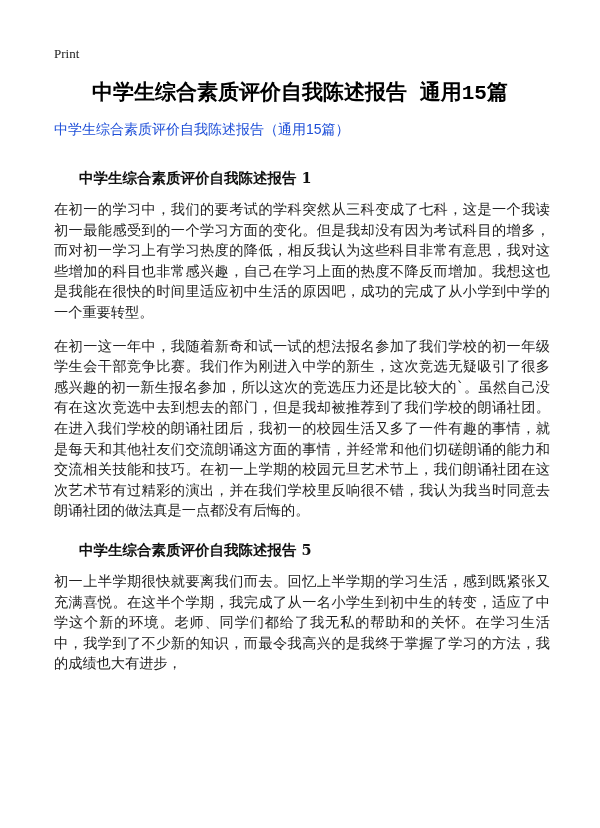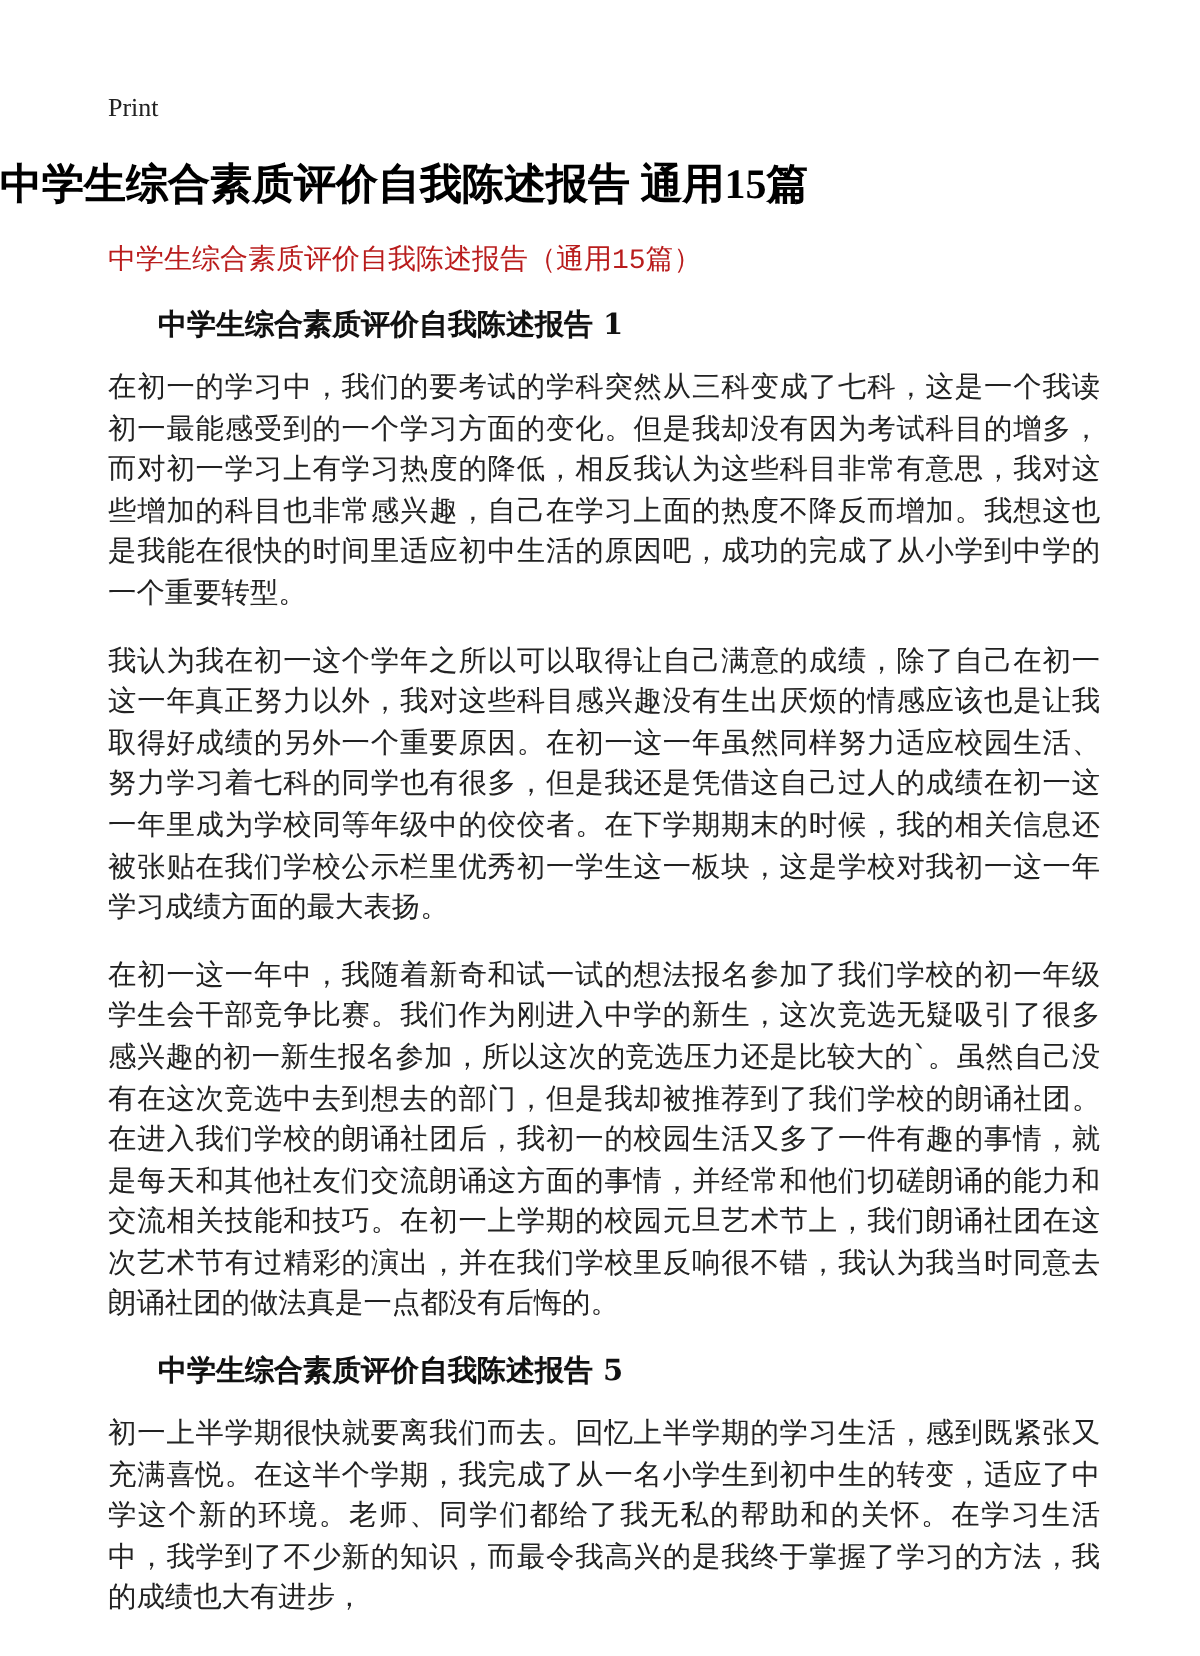--- a/index.html
+++ b/index.html
@@ -1,35 +1,34 @@
 <!DOCTYPE html>
 <html><head>
 <meta charset="utf-8">
 <style>
   html,body{margin:0;padding:0;background:#fff;}
   body{width:600px;height:828px;overflow:hidden;position:relative;color:#111;}
   .page{position:absolute;left:0;top:0;width:600px;height:828px;}
   .print{position:absolute;left:54px;top:46px;font-family:"Liberation Serif","DejaVu Serif",serif;font-size:13px;color:#222;}
-  .title{position:absolute;left:0;top:78px;width:600px;text-align:left;font-family:Liberation Serif, serif;font-size:21px;font-weight:bold;color:#000;letter-spacing:0px;}
-  .subtitle{position:absolute;left:54px;top:121px;font-family:Liberation Mono, monospace;font-size:14px;color:#b91c1c;}
+  .title{position:absolute;left:0;top:78px;width:600px;text-align:center;font-family:Liberation Mono, monospace;font-size:21px;font-weight:bold;color:#000;letter-spacing:0px;}
+  .subtitle{position:absolute;left:54px;top:121px;font-family:Liberation Sans, sans-serif;font-size:14px;color:#1d4ed8;}
   .content{position:absolute;left:54px;top:149px;width:496px;font-family:"DejaVu Sans","Liberation Sans",sans-serif;font-size:14.2px;line-height:20.6px;color:#222;}
   .content p{margin:0 0 13px 0;text-align:justify;}
-  .content h2{margin:4px 0 11px 0;font-size:14.5px;font-weight:bold;font-family:"DejaVu Serif","Liberation Serif",serif;color:#111;line-height:20px;padding-left:25px;}
+  .content h2{margin:19px 0 11px 0;font-size:14.5px;font-weight:bold;font-family:"DejaVu Serif","Liberation Serif",serif;color:#111;line-height:20px;padding-left:25px;}
 </style>
 </head>
 <body>
 
 <div class="page">
   <div class="print">Print</div>
   <div class="title">中学生综合素质评价自我陈述报告 通用15篇</div>
   <div class="subtitle">中学生综合素质评价自我陈述报告（通用15篇）</div>
 
   <div class="content">
 
     <h2>中学生综合素质评价自我陈述报告 1</h2>
     <p>在初一的学习中，我们的要考试的学科突然从三科变成了七科，这是一个我读初一最能感受到的一个学习方面的变化。但是我却没有因为考试科目的增多，而对初一学习上有学习热度的降低，相反我认为这些科目非常有意思，我对这些增加的科目也非常感兴趣，自己在学习上面的热度不降反而增加。我想这也是我能在很快的时间里适应初中生活的原因吧，成功的完成了从小学到中学的一个重要转型。</p>
-    <p>我认为我在初一这个学年之所以可以取得让自己满意的成绩，除了自己在初一这一年真正努力以外，我对这些科目感兴趣没有生出厌烦的情感应该也是让我取得好成绩的另外一个重要原因。在初一这一年虽然同样努力适应校园生活、努力学习着七科的同学也有很多，但是我还是凭借这自己过人的成绩在初一这一年里成为学校同等年级中的佼佼者。在下学期期末的时候，我的相关信息还被张贴在我们学校公示栏里优秀初一学生这一板块，这是学校对我初一这一年学习成绩方面的最大表扬。</p>
     <p>在初一这一年中，我随着新奇和试一试的想法报名参加了我们学校的初一年级学生会干部竞争比赛。我们作为刚进入中学的新生，这次竞选无疑吸引了很多感兴趣的初一新生报名参加，所以这次的竞选压力还是比较大的`。虽然自己没有在这次竞选中去到想去的部门，但是我却被推荐到了我们学校的朗诵社团。在进入我们学校的朗诵社团后，我初一的校园生活又多了一件有趣的事情，就是每天和其他社友们交流朗诵这方面的事情，并经常和他们切磋朗诵的能力和交流相关技能和技巧。在初一上学期的校园元旦艺术节上，我们朗诵社团在这次艺术节有过精彩的演出，并在我们学校里反响很不错，我认为我当时同意去朗诵社团的做法真是一点都没有后悔的。</p>
 
     <h2>中学生综合素质评价自我陈述报告 5</h2>
     <p>初一上半学期很快就要离我们而去。回忆上半学期的学习生活，感到既紧张又充满喜悦。在这半个学期，我完成了从一名小学生到初中生的转变，适应了中学这个新的环境。老师、同学们都给了我无私的帮助和的关怀。在学习生活中，我学到了不少新的知识，而最令我高兴的是我终于掌握了学习的方法，我的成绩也大有进步，</p>
   </div>
 </div>
 
 </body></html>

